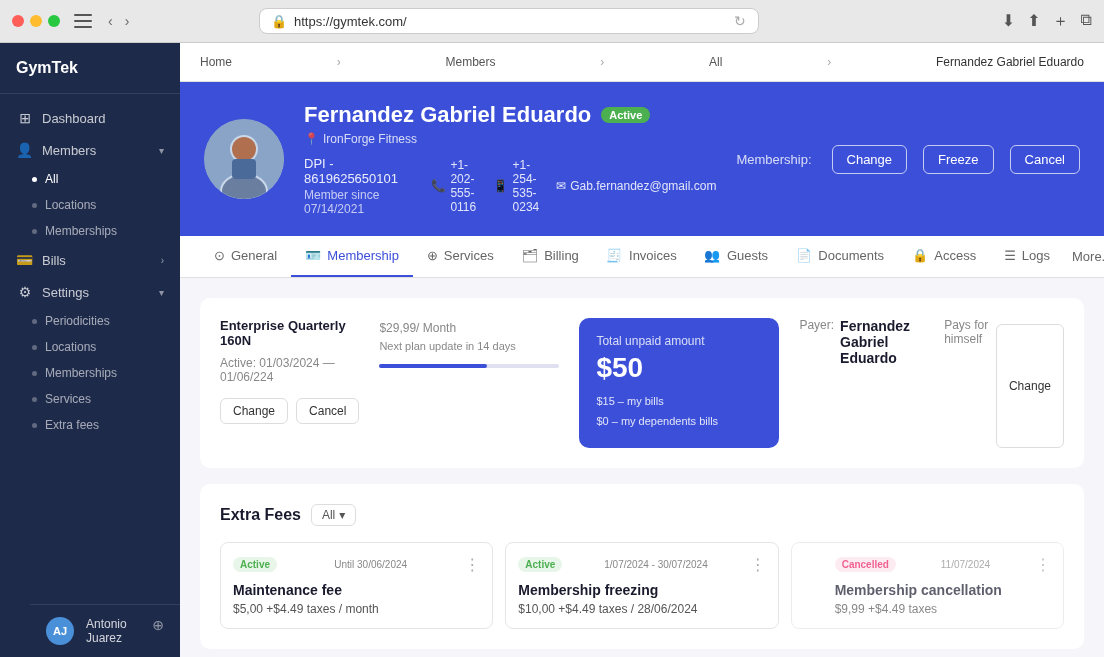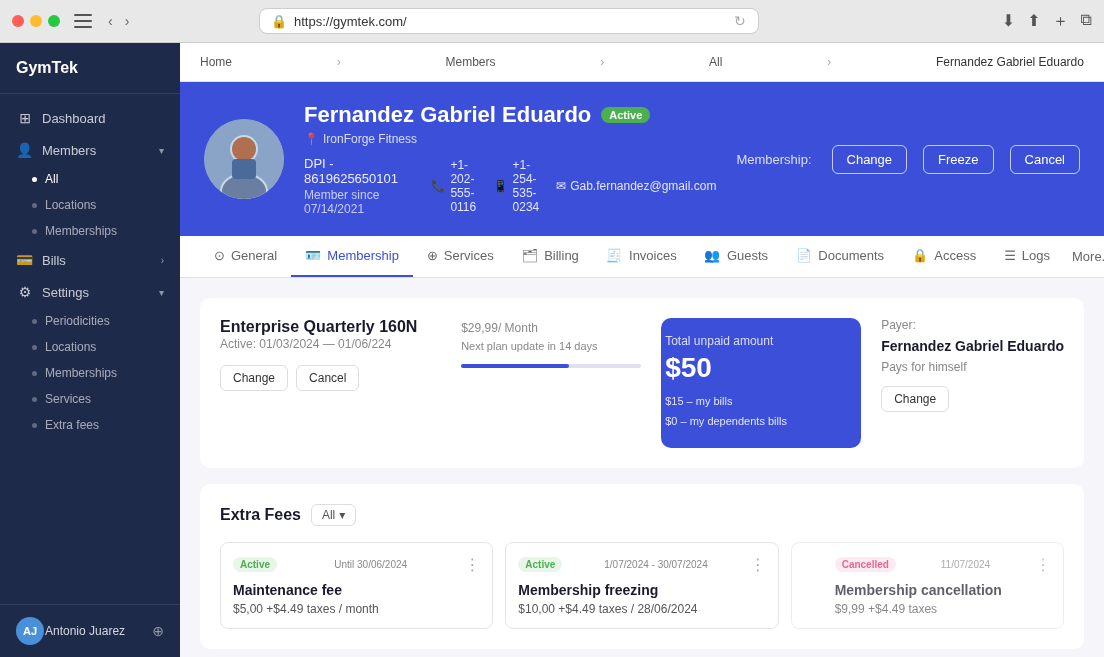--- a/index.html
+++ b/index.html
@@ -28,21 +28,21 @@
     .sidebar-nav { flex: 1; padding: 8px 0; }
     .nav-item { display: flex; align-items: center; gap: 8px; padding: 8px 16px; cursor: pointer; font-size: 13px; color: rgba(255,255,255,0.75); transition: background 0.15s; position: relative; }
     .nav-item-icon { font-size: 14px; width: 18px; text-align: center; }
     .nav-item-label { flex: 1; }
     .nav-item-chevron { font-size: 10px; color: rgba(255,255,255,0.5); }
     .nav-sub { padding: 0; }
     .nav-sub-item { display: flex; align-items: center; gap: 8px; padding: 6px 16px 6px 32px; cursor: pointer; font-size: 12px; color: rgba(255,255,255,0.6); }
     .nav-sub-item.active { color: white; }
     .nav-sub-item .dot { width: 5px; height: 5px; border-radius: 50%; background: white; }
     .nav-sub-item.active .dot { background: white; }
-    .sidebar-footer { padding: 12px 16px; border-top: 1px solid rgba(255,255,255,0.1); display: flex; align-items: center; gap: 1px; }
+    .sidebar-footer { padding: 12px 16px; border-top: 1px solid rgba(255,255,255,0.1); display: flex; gap: 12px; margin-left: 30px; }
     .sidebar-avatar { width: 28px; height: 28px; border-radius: 50%; background: #4a90d9; display: flex; align-items: center; justify-content: center; font-size: 11px; font-weight: 600; color: white; }
     .sidebar-username { font-size: 12px; color: rgba(255,255,255,0.8); flex: 1; }
     .sidebar-logout { font-size: 14px; color: rgba(255,255,255,0.5); cursor: pointer; }
 
     
     .main-content { flex: 1; overflow-y: auto; background: #f5f5fa; }
 
     
     .breadcrumb { display: flex; align-items: center; gap: 6px; padding: 12px 20px; font-size: 12px; color: #666; background: white; border-bottom: 1px solid #e0e0e0; justify-content: space-between; }
     .breadcrumb a { color: #555; text-decoration: none; }
@@ -72,35 +72,35 @@
     .tab.active { color: #3b4fd8; border-bottom-color: #3b4fd8; font-weight: 500; }
     .tab-icon { font-size: 13px; }
     .tab-more { margin-left: auto; display: flex; align-items: center; gap: 2px; font-size: 13px; color: #666; cursor: pointer; padding: 12px 8px; }
 
     
     .content-area { padding: 20px; display: flex; flex-direction: column; gap: 16px; }
 
     
     .membership-section { background: white; border-radius: 10px; padding: 20px; display: flex; gap: 20px; }
     .membership-info { flex: 1; }
-    .membership-name { font-size: 16px; font-weight: 700; color: #1a1a2e; margin-bottom: 1px; }
+    .membership-name { font-size: 13px; font-weight: 700; color: #1a1a2e; margin-bottom: 8px; }
     .membership-dates { font-size: 12px; color: #888; margin-bottom: 14px; }
     .membership-actions { display: flex; gap: 8px; }
     .btn-sm { padding: 5px 12px; border-radius: 6px; font-size: 12px; font-weight: 500; cursor: pointer; border: 1px solid #ddd; background: white; color: #333; }
     .membership-price-section { display: flex; flex-direction: column; gap: 4px; }
     .price-main { font-size: 16px; font-weight: 700; color: #3b4fd8; }
     .price-main span { font-size: 12px; font-weight: 400; color: #888; }
     .price-update { font-size: 11px; color: #888; margin-bottom: 8px; }
     .progress-bar { width: 180px; height: 4px; background: #e0e0f0; border-radius: 2px; }
     .progress-fill { height: 100%; background: #3b4fd8; border-radius: 2px; width: 60%; }
-    .unpaid-card { background: #3b4fd8; color: white; border-radius: 10px; padding: 16px 4px; min-width: 200px; }
+    .unpaid-card { background: #3b4fd8; color: white; border-radius: 10px; padding: 16px 17px; min-width: 200px; }
     .unpaid-label { font-size: 12px; color: rgba(255,255,255,0.8); margin-bottom: 4px; }
     .unpaid-amount { font-size: 28px; font-weight: 700; margin-bottom: 8px; }
     .unpaid-breakdown { font-size: 11px; color: rgba(255,255,255,0.85); line-height: 1.8; }
-    .payer-section { min-width: 180px; display: flex; flex-direction: column; gap: 6px; }
+    .payer-section { min-width: 180px; display: flex; flex-direction: row; gap: 6px; }
     .payer-label { font-size: 12px; color: #888; }
     .payer-name { font-size: 14px; font-weight: 600; color: #1a1a2e; }
     .payer-note { font-size: 12px; color: #888; }
 
     
     .section-card { background: white; border-radius: 10px; padding: 20px; }
     .section-header { display: flex; align-items: center; gap: 10px; margin-bottom: 16px; }
     .section-title { font-size: 16px; font-weight: 700; color: #1a1a2e; }
     .filter-btn { display: flex; align-items: center; gap: 4px; padding: 3px 10px; border: 1px solid #ddd; border-radius: 6px; font-size: 12px; color: #555; cursor: pointer; background: white; }
     .fees-grid { display: grid; grid-template-columns: repeat(3, 1fr); gap: 12px; }

